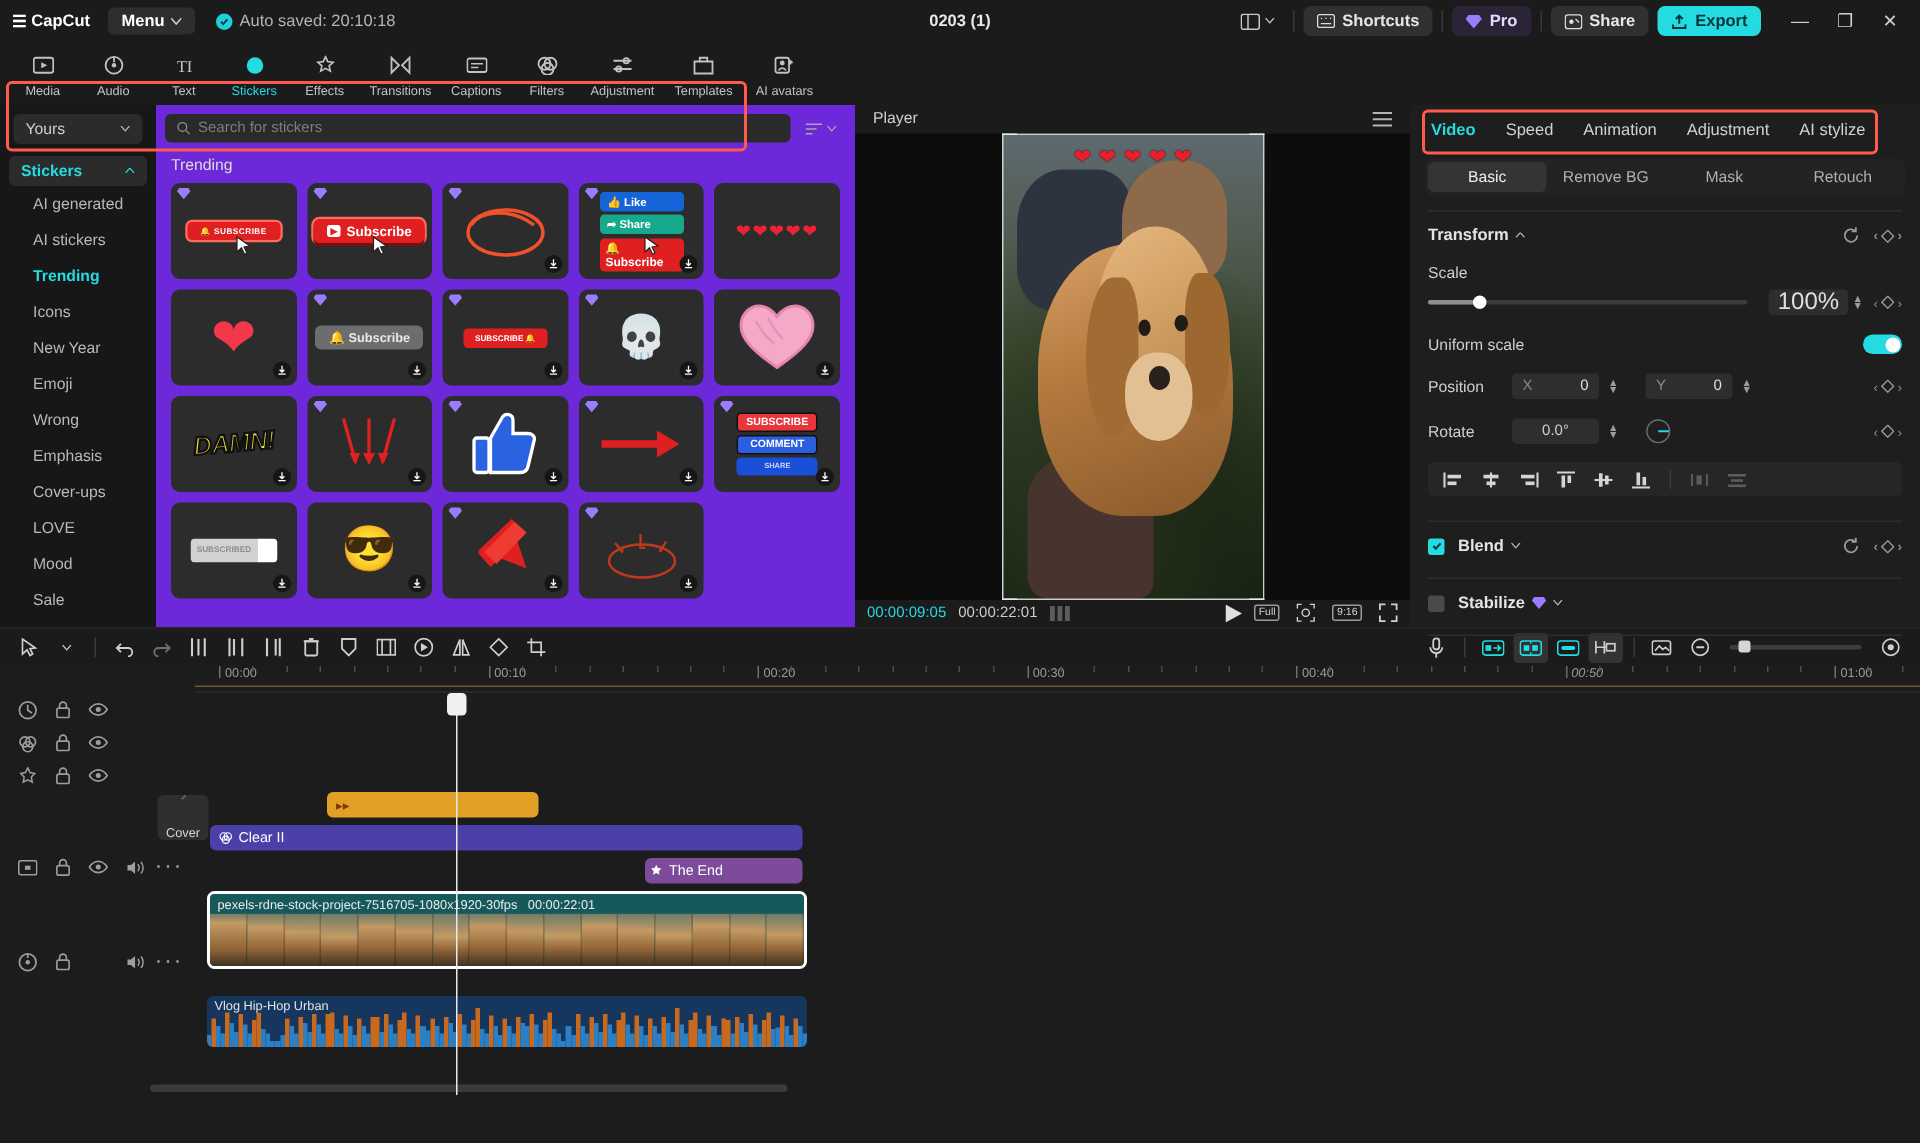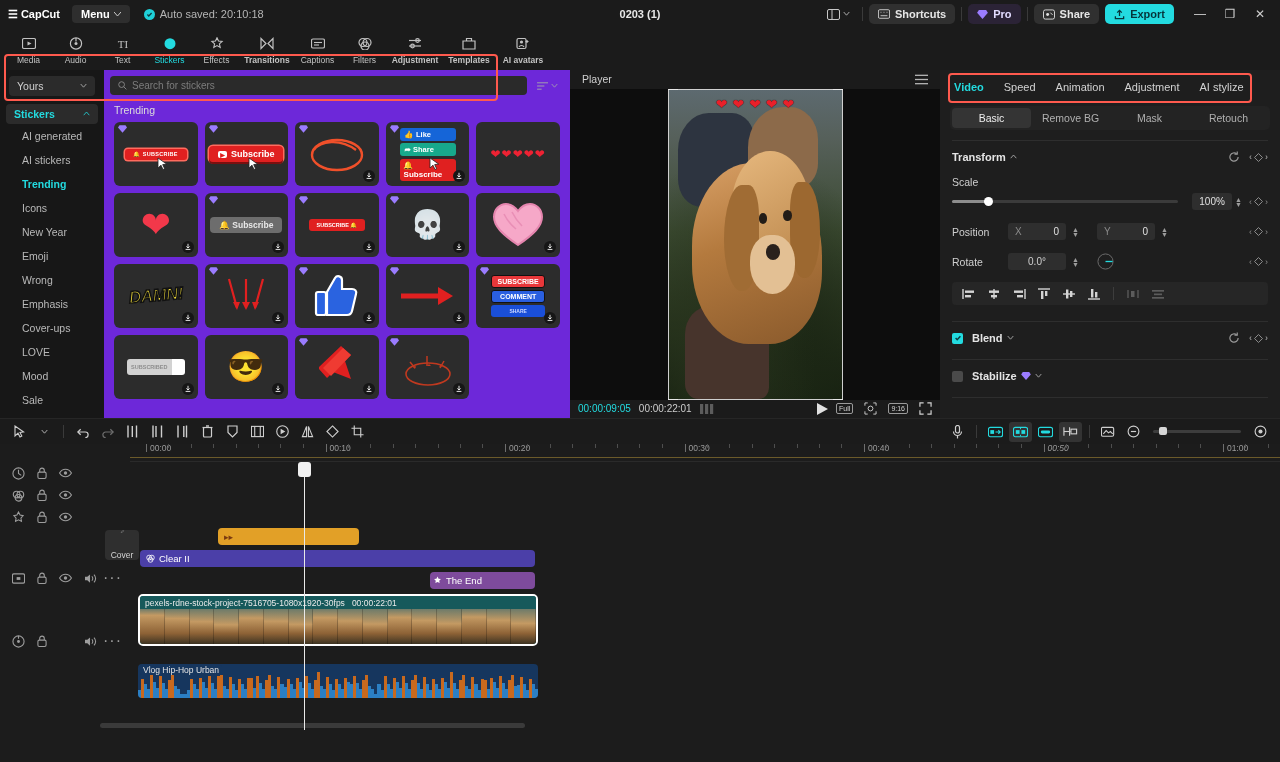--- a/index.html
+++ b/index.html
@@ -47,21 +47,21 @@
 
   
   .navtabs-wrap { position:relative; height:42px; background:#1b1b1b; }
   .navtabs { display:flex; align-items:center; height:42px; padding-left:6px; gap:2px;}
   .navtab {
     width:45px; display:flex;flex-direction:column;align-items:center;justify-content:center;
     gap:3px; cursor:pointer; color:#c2c2c2; font-size:8.5px; padding-top:2px;
   }
   .navtab .ico { height:16px; display:flex;align-items:center;justify-content:center;}
   .navtab.active { color:#23dbe0; }
-  .navtab.wide { width:52px;font-weight:bold;}
+  .navtab.wide { width:52px;}
   .redbox {
     position:absolute; border:2px solid #ff5a4e; border-radius:4px; pointer-events:none;
   }
 
   
   .main { display:flex; height:348px; background:#1b1b1b;}
   
   .lib-side { width:104px; background:#171717; padding-top:4px; flex-shrink:0;}
   .yours-btn {
     margin:2px 9px 8px 9px; background:#2b2b2b; border-radius:4px;
@@ -133,21 +133,21 @@
   .sect-head { display:flex;align-items:center; padding:0 12px; font-size:11px;font-weight:bold;color:#e4e4e4; gap:4px;}
   .sect-act { margin-left:auto; display:flex;align-items:center;gap:9px; color:#9a9a9a;}
   .kfn { display:flex;align-items:center;gap:2px;font-size:9px;color:#8c8c8c;cursor:pointer;}
   .prow { display:flex;align-items:center; padding:0 12px; margin-top:13px; font-size:10.5px;color:#cfcfcf;}
   .plabel { width:56px; flex-shrink:0;}
   .slider { flex:1; height:3px; background:#3b3b3b; border-radius:2px; position:relative; margin-right:14px;}
   .sl-fill { position:absolute;left:0;top:0;bottom:0; background:#8d8d8d; border-radius:2px;}
   .sl-knob { position:absolute; width:9px;height:9px;border-radius:50%;background:#fff; top:-3px;}
   .numbox {
     background:#2e2e2e; border-radius:3px; height:17px; min-width:40px;
-    display:flex;align-items:center;justify-content:center; font-size:10px;color:#e0e0e0;padding:0 6px;
+    display:flex;align-items:center;justify-content:center; font-size:16px;color:#e0e0e0;padding:0 6px;
   }
   .spin { display:flex;flex-direction:column; margin-left:3px; color:#9c9c9c; line-height:5px; font-size:7px; cursor:pointer;}
   .toggle { margin-left:auto; width:26px;height:13px;border-radius:7px;background:#23dbe0; position:relative; cursor:pointer;}
   .toggle::after{content:'';position:absolute;right:1.5px;top:1.5px;width:10px;height:10px;border-radius:50%;background:#fff;}
   .xy { display:flex;align-items:center; gap:3px; margin-right:18px;}
   .xyb { background:#2e2e2e;border-radius:3px;height:17px;width:58px;display:flex;align-items:center;padding:0 7px;font-size:10px;}
   .xyb .ax{color:#8a8a8a;}
   .xyb .vl{margin-left:auto;color:#e0e0e0;}
   .alignrow { display:flex; align-items:center; margin:12px 12px 0 12px; background:#262626; border-radius:4px; padding:3px 6px; gap:3px;}
   .abtn { width:22px;height:17px;display:flex;align-items:center;justify-content:center;cursor:pointer;color:#d4d4d4;}
@@ -786,20 +786,24 @@
           <div class="sl-fill" id="slfill" style="width: 16%;"></div>
           <div class="sl-knob" id="slknob" style="left: calc(16% - 4px);"></div>
         </div>
         <div class="numbox">100%</div>
         <span class="spin">▲<br>▼</span>
         <span class="kfn" style="margin-left:7px">‹<svg width="9" height="9" viewBox="0 0 10 10">
               <path d="M5 0.6L9.4 5 5 9.4 0.6 5Z" fill="none" stroke="#9a9a9a"></path>
             </svg>›</span>
       </div>
 
+      <div class="prow">
+        <span>Uniform scale</span>
+        <div class="toggle"></div>
+      </div>
 
       <div class="prow">
         <span class="plabel">Position</span>
         <div class="xy">
           <div class="xyb">
             <span class="ax">X</span>
             <span class="vl">0</span>
           </div>
           <span class="spin">▲<br>▼</span>
         </div>

